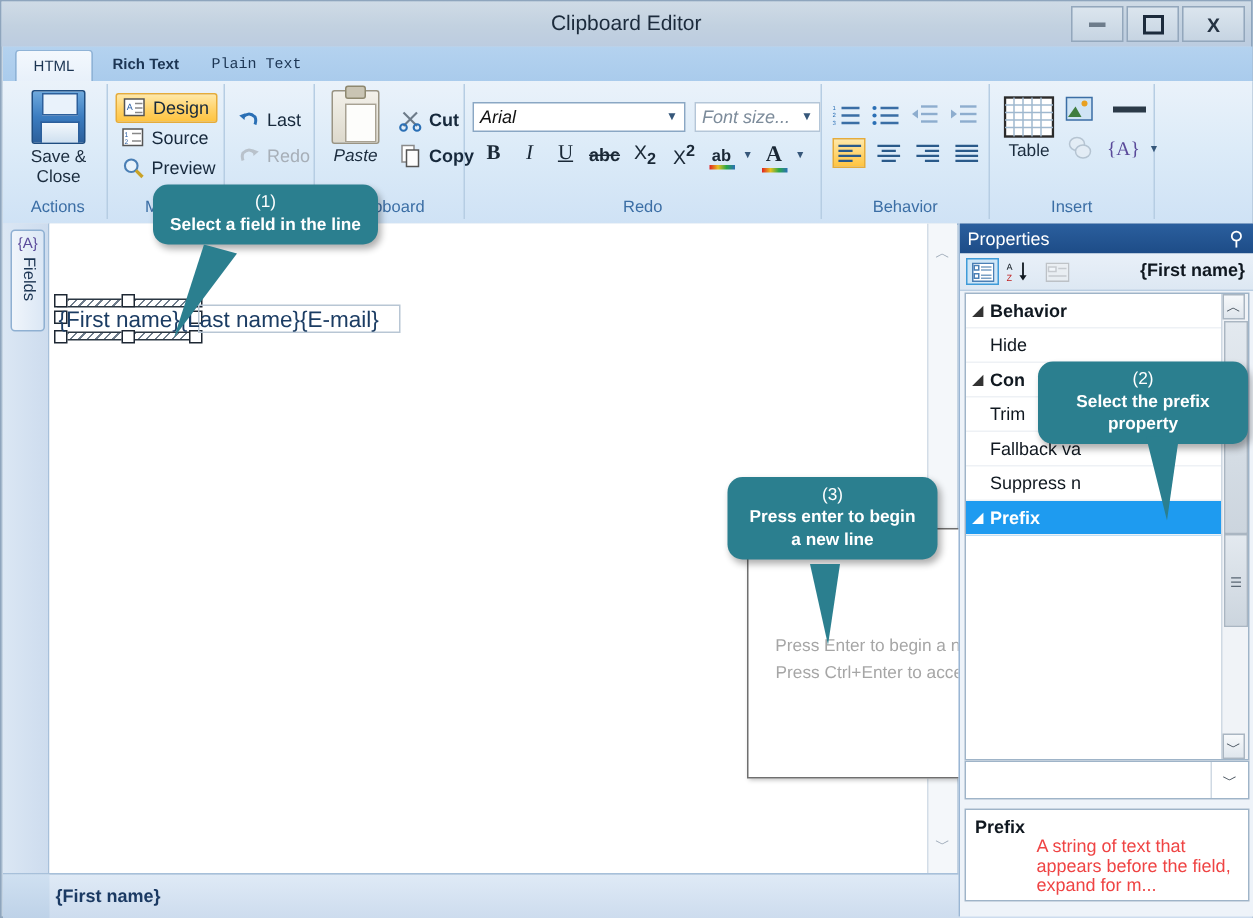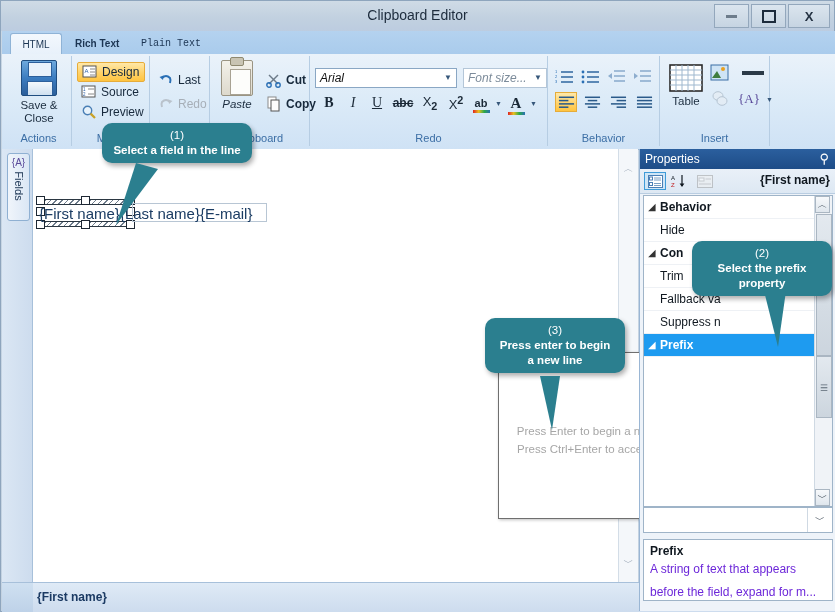--- a/index.html
+++ b/index.html
@@ -210,21 +210,21 @@
   .pdown{
     position:absolute;left:3px;top:358px;width:190px;height:26px;
     background:#fff;border:1px solid #9fb4c8;box-sizing:border-box;
   }
   .pdesc{
     position:absolute;left:3px;top:390px;width:190px;height:62px;
     background:#fff;border:1px solid #9fb4c8;box-sizing:border-box;
     padding:4px 6px;font-size:12px;color:#101820;
   }
   .pdesc .h{font-weight:bold;}
-  .pdesc .b{color:#6d28d9;line-height:23px;}
+  .pdesc .b{color:#ef4444;line-height:13px;margin-left:41px;}
   
   .editbox{
     position:absolute;left:497px;top:351px;width:188px;height:165px;
     background:#fff;border:1px solid #6f6f6f;
     box-shadow:1px 1px 3px rgba(0,0,0,.25);
   }
   .editbox .hint{
     position:absolute;left:14px;top:69px;width:170px;
     color:#a6a6a6;font-size:11.5px;line-height:18px;text-align:center;
   }

